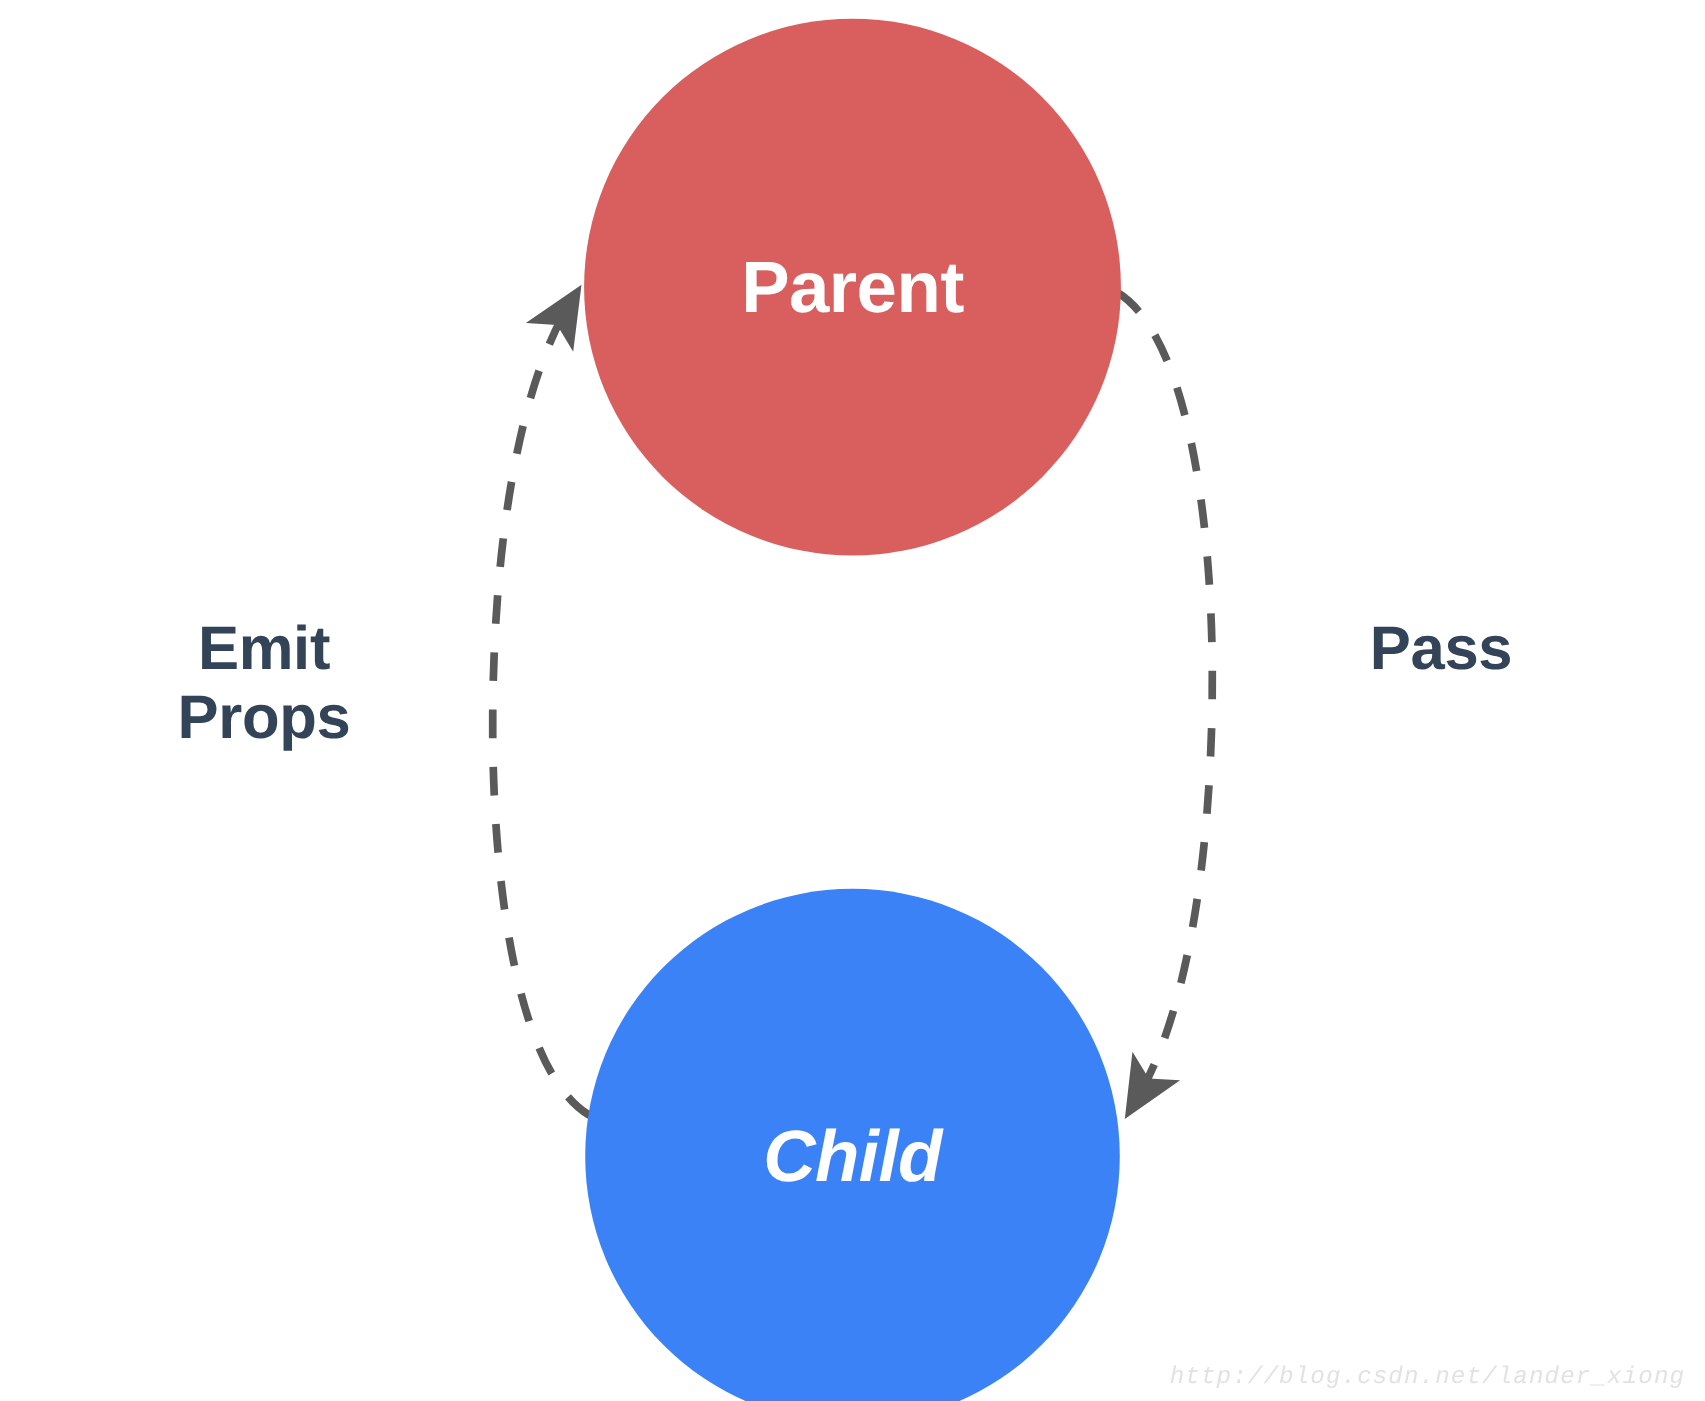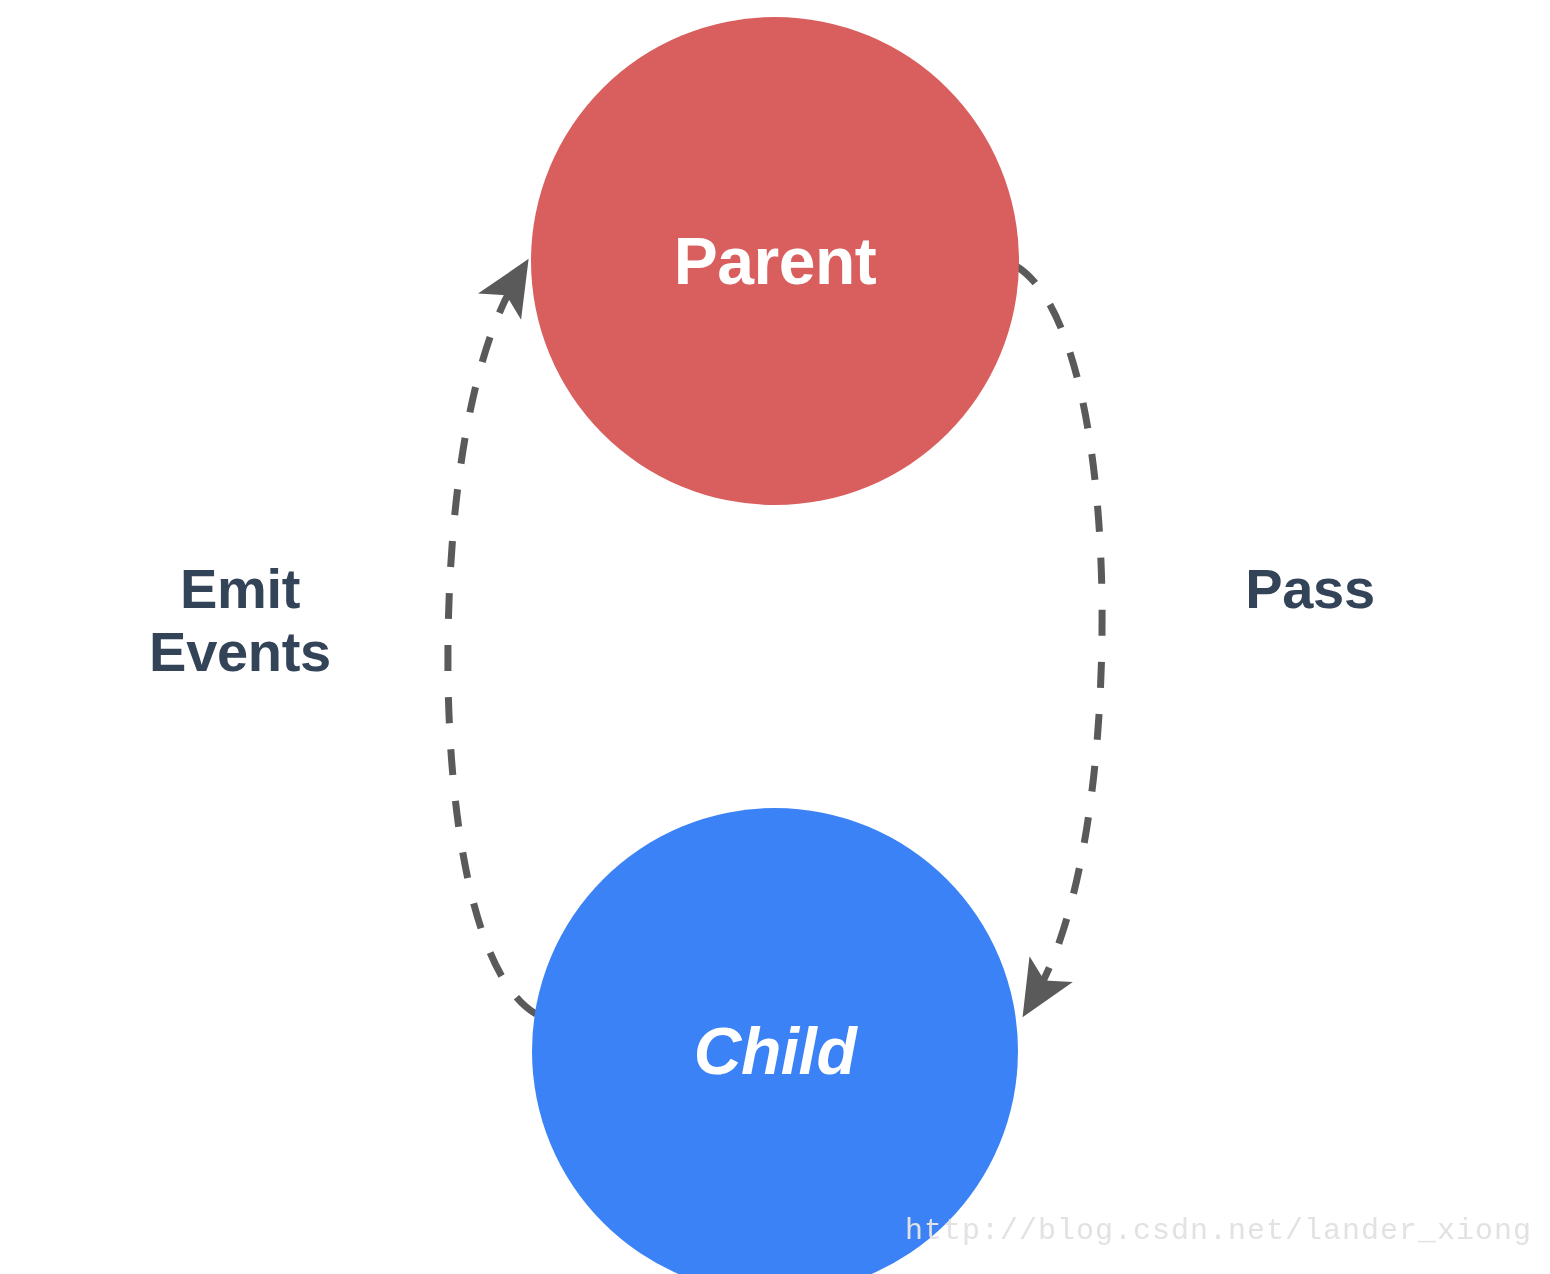--- a/index.html
+++ b/index.html
@@ -76,27 +76,28 @@
     text-align: center;
   }
   #pass-props-label {
     left: 1170px;
     top: 558px;
     width: 280px;
   }
   #watermark {
     position: absolute;
     right: 18px;
-    bottom: 26px;
+    bottom: 10px;
     color: #e2e2e2;
     font-family: "Liberation Mono", "DejaVu Sans Mono", monospace;
-    font-size: 30px;
+    font-size: 22px;
     letter-spacing: 1px;
     white-space: nowrap;
     user-select: none;
+    font-style: italic;
   }
 </style>
 </head>
 <body>
 
 <div id="stage" style="background: rgb(255, 255, 255);">
 
   <svg id="edges-svg" viewBox="0 0 1550 1274">
     <defs>
       <marker id="arrow-up" markerWidth="9" markerHeight="9" refX="5.2" refY="4.5" orient="auto" markerUnits="strokeWidth">
@@ -115,21 +116,21 @@
   <div class="node-circle" id="parent-node" style="left: 531px; top: 17px; width: 488px; height: 488px; background: rgb(217, 94, 94);">
     <span class="node-label" style="color: rgb(255, 255, 255);">Parent</span>
   </div>
 
   <div class="node-circle" id="child-node" style="left: 532px; top: 808px; width: 486px; height: 486px; background: #3b82f6; font-style: italic;">
     <span class="node-label" style="color: rgb(255, 255, 255);">Child</span>
   </div>
 
   <div class="edge-label" id="emit-events-label" style="color: rgb(51, 68, 88);">
     <div>Emit</div>
-    <div>Events</div>
+    <div>Props</div>
   </div>
 
   <div class="edge-label" id="pass-props-label" style="color: rgb(51, 68, 88);">
     <div>Pass</div>
   </div>
 
   <div id="watermark" style="color: rgb(226, 226, 226);">http://blog.csdn.net/lander_xiong</div>
 
 </div>
 

